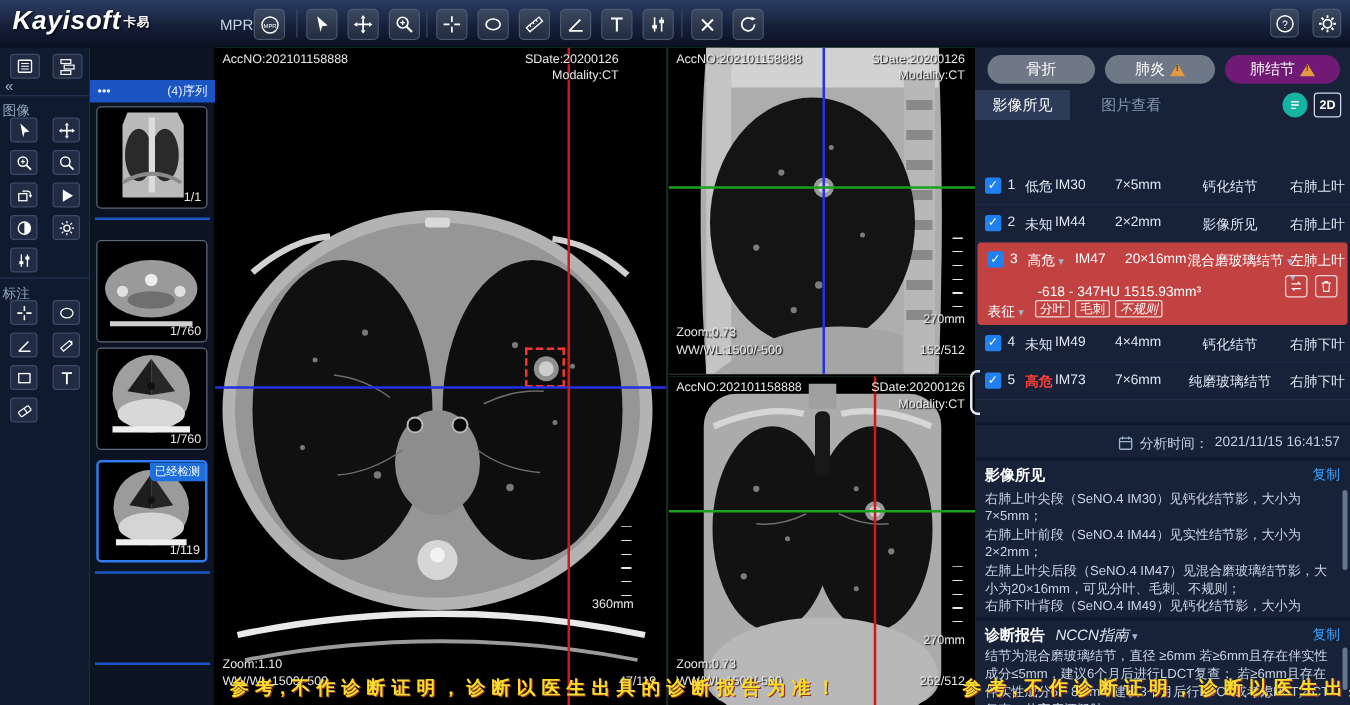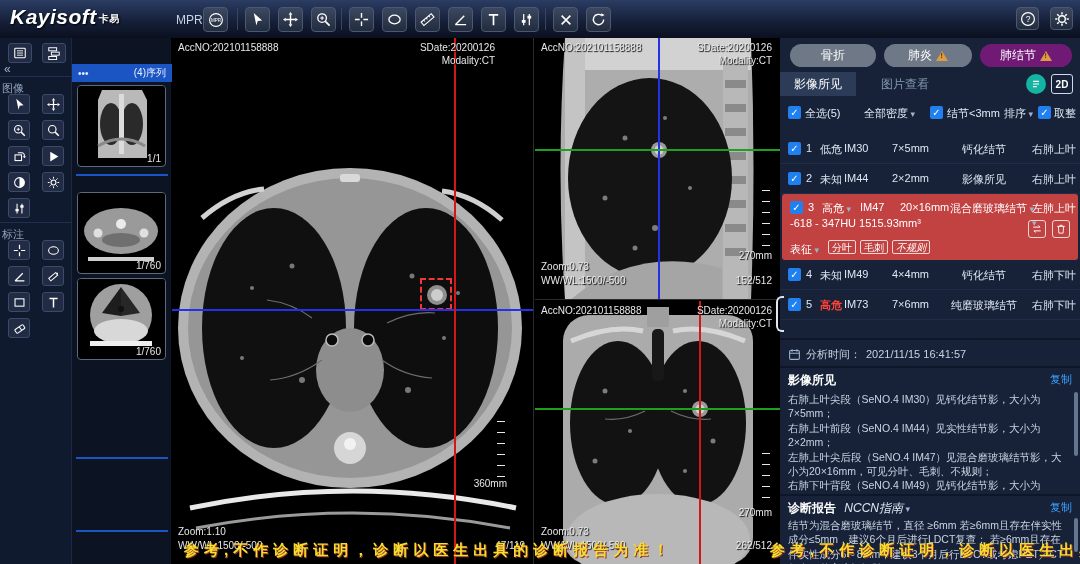--- a/index.html
+++ b/index.html
@@ -91,28 +91,28 @@
   .c-risk { left:40px; }
   .c-im { left:64px; }
   .c-size { left:112px; }
   .c-type { left:156px; width:96px; text-align:center; }
   .c-loc { left:252px; }
   .risk-red { color:#ff4136; font-weight:bold; }
   #nrow3 { position:absolute; left:2px; width:296px; height:66px; background:#c24242; border-radius:3px;
     font-size:11px; color:#fff; cursor:pointer; }
   #nrow3 span { position:absolute; }
   #nrow3 .l1 { top:7px; }
-  #nrow3 .l2 { top:23px; }
+  #nrow3 .l2 { top:34px;margin-left:40px; }
   #nrow3 .l3 { top:48px; }
   .chip { position:absolute; top:46px; border:1px solid #f2d7d7; border-radius:2px; font-size:10px;
     padding:0 3px; height:14px; line-height:13px; cursor:pointer; }
   .rbtn { position:absolute; top:26px; width:18px; height:18px; border:1px solid #f2d7d7; border-radius:3px;
     display:flex; align-items:center; justify-content:center; cursor:pointer; }
   #analysis { position:absolute; left:8px; top:306px; width:284px; height:20px; color:#c6d2e2;
-    font-size:11px; display:flex; align-items:center; gap:5px; border-bottom:none; }
+    font-size:11px; display:flex; align-items:center; gap:5px; border-bottom:none;justify-content:flex-end; }
   .sec-head { position:absolute; left:8px; width:284px; height:16px; color:#fff; font-size:12px; font-weight:bold; }
   .copy-link { position:absolute; right:0; top:0; color:#3da0ff; font-size:11px; font-weight:normal; cursor:pointer; }
   .sec-body { position:absolute; left:8px; width:282px; color:#c9d4e3; font-size:10.5px; line-height:14.4px;
     white-space:pre-line; overflow:hidden; }
   .vsb { position:absolute; right:2px; width:4px; border-radius:2px; background:#64768e; cursor:pointer; }
   .sec-line { position:absolute; left:0; width:300px; height:2px; background:#0e1627; }
   #handle { position:absolute; left:-4px; top:258px; width:8px; height:36px; border:2px solid #dfe7f2;
     border-right:none; border-radius:6px 0 0 6px; }
 
   
@@ -381,20 +381,33 @@
         <circle cx="43" cy="36" r="31" fill="#9f9f9f"></circle>
         <path d="M43 8 L24 34 L43 37 Z" fill="#1d1d1d"></path>
         <path d="M43 8 L62 34 L43 37 Z" fill="#272727"></path>
         <circle cx="43" cy="30" r="3" fill="#111"></circle>
         <ellipse cx="43" cy="52" rx="27" ry="12" fill="#d8d8d8"></ellipse>
         <rect x="12" y="62" width="62" height="5" fill="#efefef"></rect>
       </svg>
       <span class="counter">1/760</span>
     </div>
 
+    <div class="thumb sel" style="top:330px;">
+      <svg width="85" height="76" viewBox="0 0 87 78">
+        <rect width="87" height="78" fill="#000"></rect>
+        <circle cx="43" cy="37" r="31" fill="#9b9b9b"></circle>
+        <path d="M43 9 L25 35 L43 38 Z" fill="#1d1d1d"></path>
+        <path d="M43 9 L61 35 L43 38 Z" fill="#252525"></path>
+        <circle cx="43" cy="31" r="3" fill="#111"></circle>
+        <ellipse cx="43" cy="53" rx="27" ry="12" fill="#d4d4d4"></ellipse>
+        <rect x="14" y="63" width="58" height="5" fill="#efefef"></rect>
+      </svg>
+      <span class="badge">已经检测</span>
+      <span class="counter">1/119</span>
+    </div>
     <div class="series-sep" style="top:419px;"></div>
     <div class="series-sep" style="top:492px;"></div>
   </div>
 
   <div id="viewports">
 
     <div class="vp" id="vp-axial">
       <svg width="362" height="526" viewBox="0 0 362 526">
         <rect width="362" height="526" fill="#000"></rect>
         <ellipse cx="178" cy="290" rx="172" ry="160" fill="#b3b3b3"></ellipse>
@@ -549,30 +562,20 @@
     <div class="rtab plain">图片查看</div>
     <div id="teal-icon">
       <svg width="12" height="12" viewBox="0 0 16 16">
           <path d="M4 4.5h8M4 8h8M4 11.5h5" stroke="#fff" stroke-width="1.4"></path>
         </svg>
     </div>
     <div id="icon-2d">
         <span>2D</span>
       </div>
 
-    <div class="filters">
-      <span class="cb" style="left:8px;"></span>
-      <span style="left:25px;">全选(5)</span>
-      <span class="dd" style="left:84px;">全部密度</span>
-      <span class="cb" style="left:150px;"></span>
-      <span style="left:167px;">结节&lt;3mm</span>
-      <span class="dd" style="left:224px;">排序</span>
-      <span class="cb" style="left:258px;"></span>
-      <span style="left:274px;">取整</span>
-    </div>
 
     <div class="nrow" style="top:96px;">
       <span class="cb c-cb"></span>
       <span class="c-num">1</span>
       <span class="c-risk">低危</span>
       <span class="c-im">IM30</span>
       <span class="c-size">7×5mm</span>
       <span class="c-type">钙化结节</span>
       <span class="c-loc">右肺上叶</span>
     </div>

